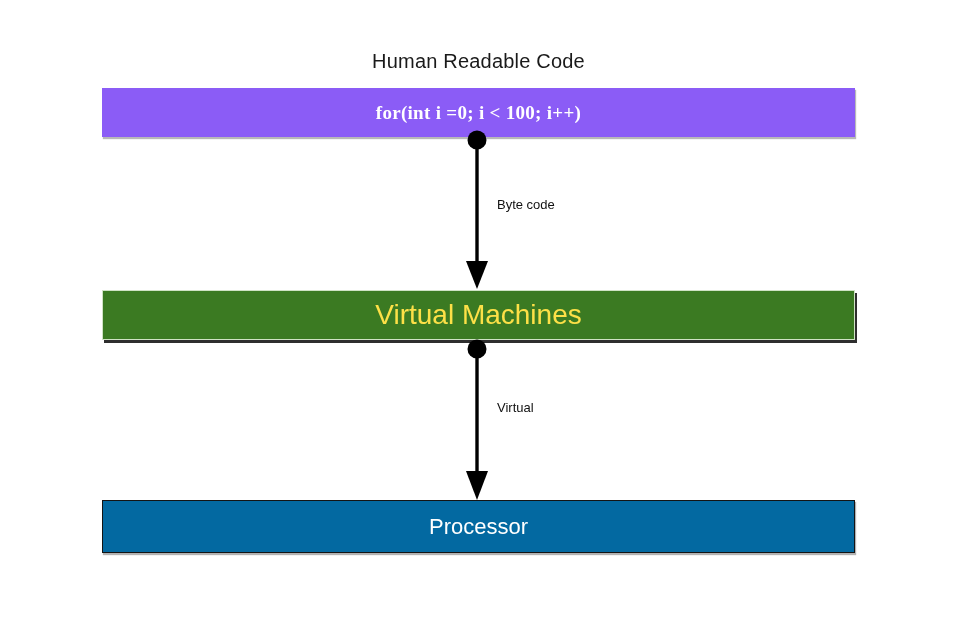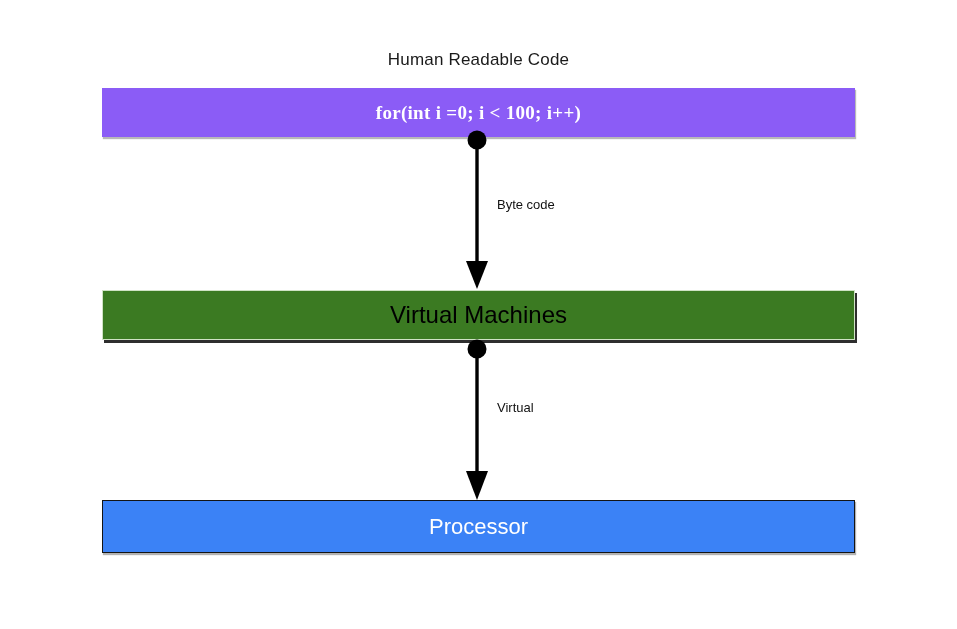--- a/index.html
+++ b/index.html
@@ -19,21 +19,21 @@
   }
 
   
   .diagram-title {
     position: absolute;
     left: 0;
     top: 50px;
     width: 957px;
     text-align: center;
     font-family: "Liberation Sans", sans-serif;
-    font-size: 17px;
+    font-size: 20px;
     font-weight: 400;
     color: #1a1a1a;
     letter-spacing: 0.2px;
     white-space: nowrap;
   }
 
   
   .bar {
     position: absolute;
     left: 102px;
@@ -63,31 +63,31 @@
   
   .bar-vm {
     top: 290px;
     height: 50px;
     background: #3b7a22;
     border: 1px solid #cfe3c4;
     box-shadow: 2px 3px 0px rgba(0,0,0,0.82);
   }
   .bar-vm .bar-label {
     font-family: "Liberation Sans", sans-serif;
-    font-size: 24px;
+    font-size: 28px;
     font-weight: 400;
-    color: #000000;
+    color: #fde047;
     white-space: nowrap;
   }
 
   
   .bar-cpu {
     top: 500px;
     height: 53px;
-    background: #3b82f6;
+    background: #0369a1;
     border: 1px solid #141414;
     box-shadow: 1px 2px 1px rgba(0,0,0,0.3);
   }
   .bar-cpu .bar-label {
     font-family: "Liberation Sans", sans-serif;
     font-size: 22px;
     font-weight: 400;
     color: #ffffff;
     white-space: nowrap;
   }

